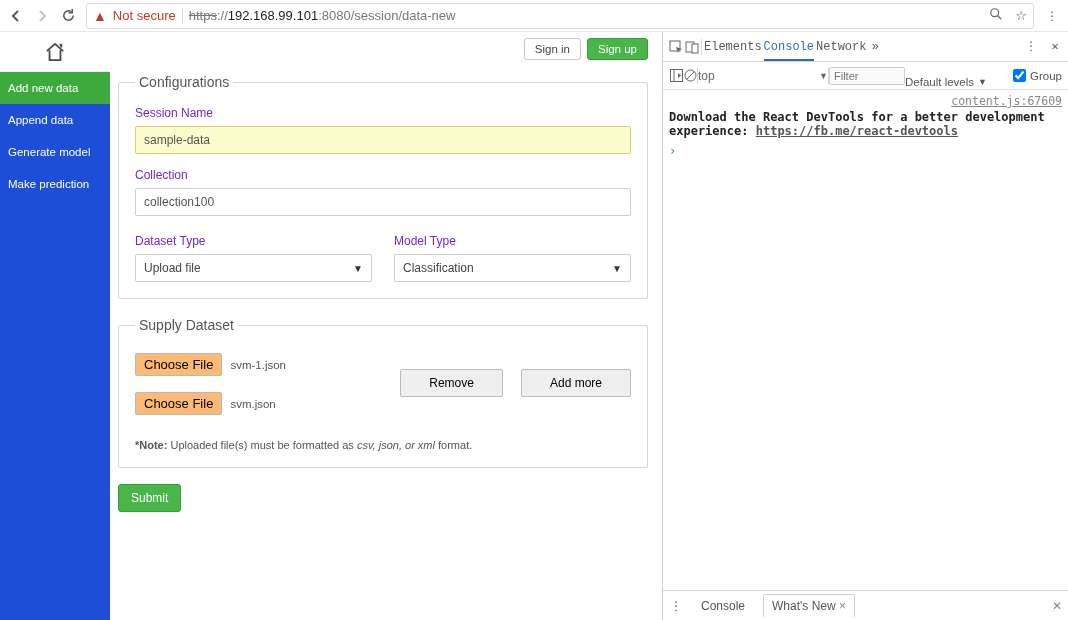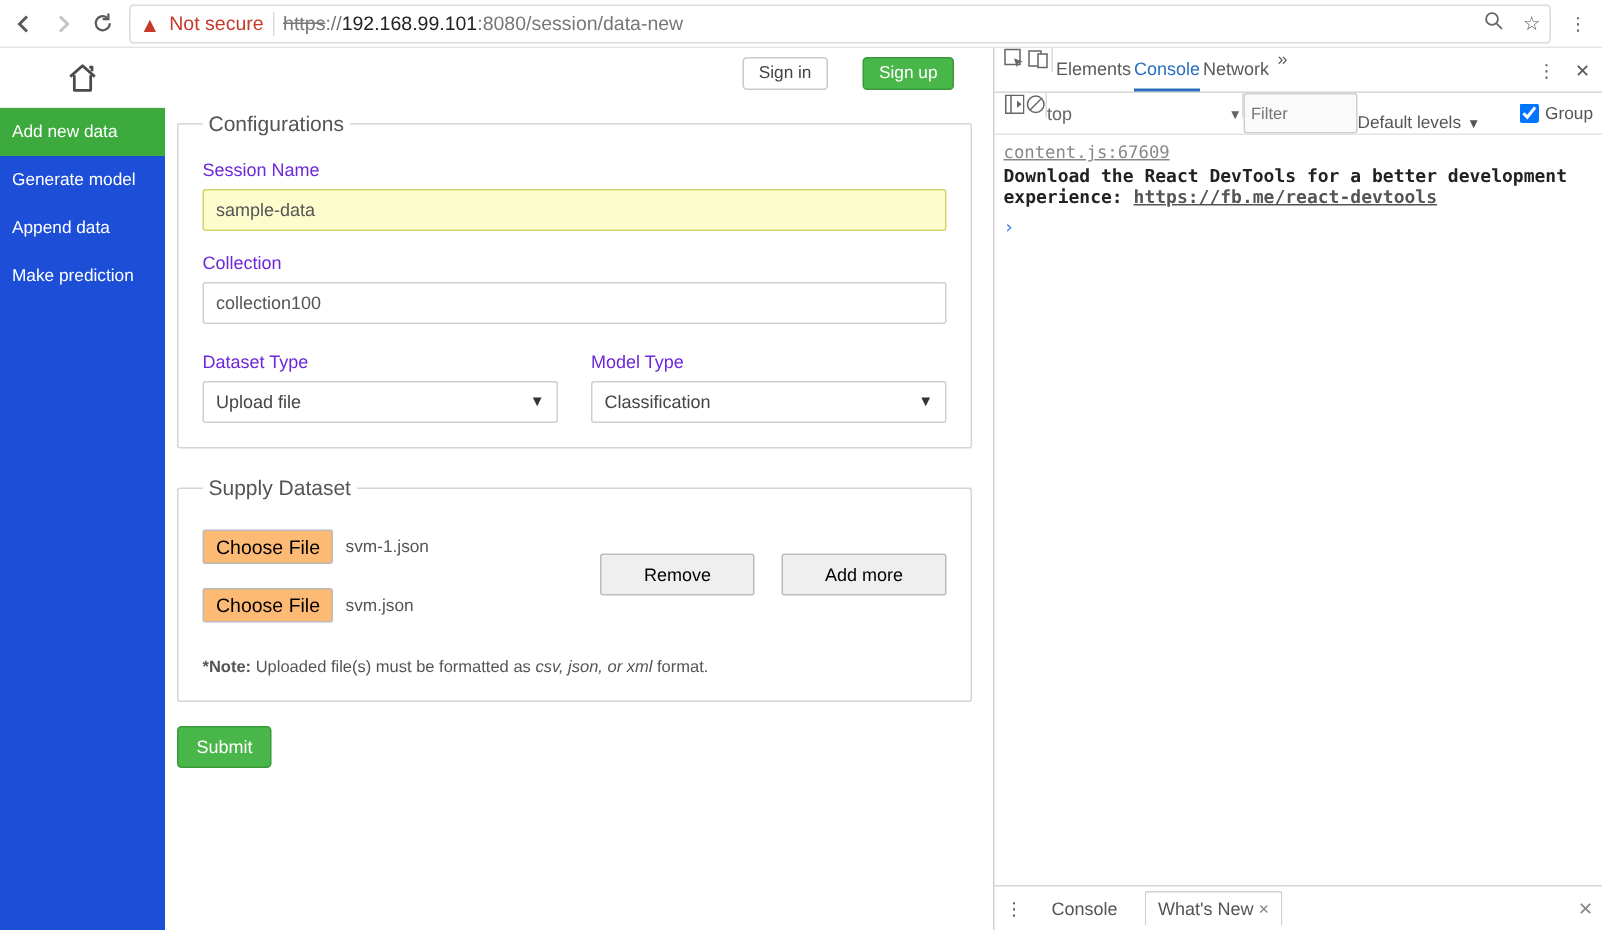--- a/index.html
+++ b/index.html
@@ -93,22 +93,22 @@
   }
   .side-item.active{background:#3daa3d;}
 
   
   .content{
     flex:1;
     padding: 4px 14px 0 8px;
     position:relative;
   }
   .topright-actions{
-    position:absolute; top:6px; right:26px;
-    display:flex; gap:23px;
+    position:absolute; top:6px; right:14px;
+    display:flex; gap:6px;
   }
   .btn-gray{
     background:#fff;border:1px solid #c9c9c9;border-radius:3px;
     padding:4px 10px;font-size:11.5px;cursor:pointer;
     color:#444;
   }
   .btn-green{
     background:#48b648;color:#fff;border:1px solid #3a9a3a;
     border-radius:3px;padding:4px 10px;font-size:11.5px;cursor:pointer;
   }
@@ -158,50 +158,51 @@
 
   .submit-btn{
     margin-top:16px;
     background:#48b648;color:#fff;border:1px solid #3a9a3a;
     border-radius:3px;padding:6px 12px;font-size:12px;cursor:pointer;
   }
 
   
   .dt-top{
     height:30px;border-bottom:1px solid #d6d6d6;
-    display:flex;padding:0 6px;gap:2px;
+    display:flex;align-items:center;padding:0 6px;gap:2px;
     color:#5a5a5a;
+    font-family:Liberation Mono, monospace;
   }
   .dt-tab{font-size:12px;color:#5a5a5a;cursor:pointer;padding:7px 0;}
   .dt-tab.active{color:#2a6fbf;border-bottom:2px solid #2a6fbf;padding-bottom:5px;}
   .dt-icon{width:14px;height:14px;display:inline-flex;align-items:center;justify-content:center;cursor:pointer;}
   .dt-right{margin-left:auto;display:flex;align-items:center;gap:10px;}
   .dt-sub{
     height:28px;border-bottom:1px solid #e3e3e3;
-    display:flex;gap:0;padding:0 6px;
+    display:flex;align-items:center;gap:0;padding:0 6px;
     font-size:12px;color:#666;
   }
   .dt-context{flex:0 0 130px;display:flex;align-items:center;gap:4px;}
   .dt-filter{
     width:76px;border:1px solid #cfcfcf;border-radius:2px;
     padding:2px 4px;font-size:11px;color:#999;background:#fafafa;
   }
   .dt-level{font-size:11.5px;color:#555;display:flex;align-items:center;gap:2px;margin-top:13px;}
   .dt-group{margin-left:auto;font-size:11.5px;color:#555;display:flex;align-items:center;gap:4px;}
   .dt-group input{margin:0;}
   .dt-console{
     flex:1;
     padding:4px 6px;
     font-family:Consolas,Menlo,monospace;
     font-size:12px;
     overflow:hidden;
     position:relative;
   }
   .dt-srclink{
-    text-align:left;color:#888;text-decoration:underline;
+    text-align:right;color:#888;text-decoration:underline;
     font-size:11.5px;margin-bottom:2px;
   }
   .dt-msg{color:#222;}
   .dt-msg a{color:#555;text-decoration:underline;}
   .dt-prompt{color:#3a7fd9;margin-top:6px;}
   .dt-bottom{
     height:30px;border-top:1px solid #d6d6d6;
     display:flex;align-items:center;padding:0 6px;gap:10px;
     color:#555;font-size:12px;
   }
@@ -253,22 +254,22 @@
 <div class="split">
 
   <div class="page">
     <div class="sidebar">
       <div class="home">
         <svg width="22" height="20" viewBox="0 0 24 22">
             <path d="M3 10 L12 2 L21 10 M6 9 V20 H18 V9 M17 3 H19 V6" stroke="#4a4a4a" stroke-width="2" fill="none" stroke-linejoin="round"></path>
           </svg>
       </div>
       <div class="side-item active">Add new data</div>
+      <div class="side-item">Append data</div>
       <div class="side-item">Generate model</div>
-      <div class="side-item">Append data</div>
       <div class="side-item">Make prediction</div>
     </div>
 
     <div class="content">
       <div class="topright-actions">
         <button class="btn-gray">Sign in</button>
         <button class="btn-green">Sign up</button>
       </div>
 
       <fieldset>

